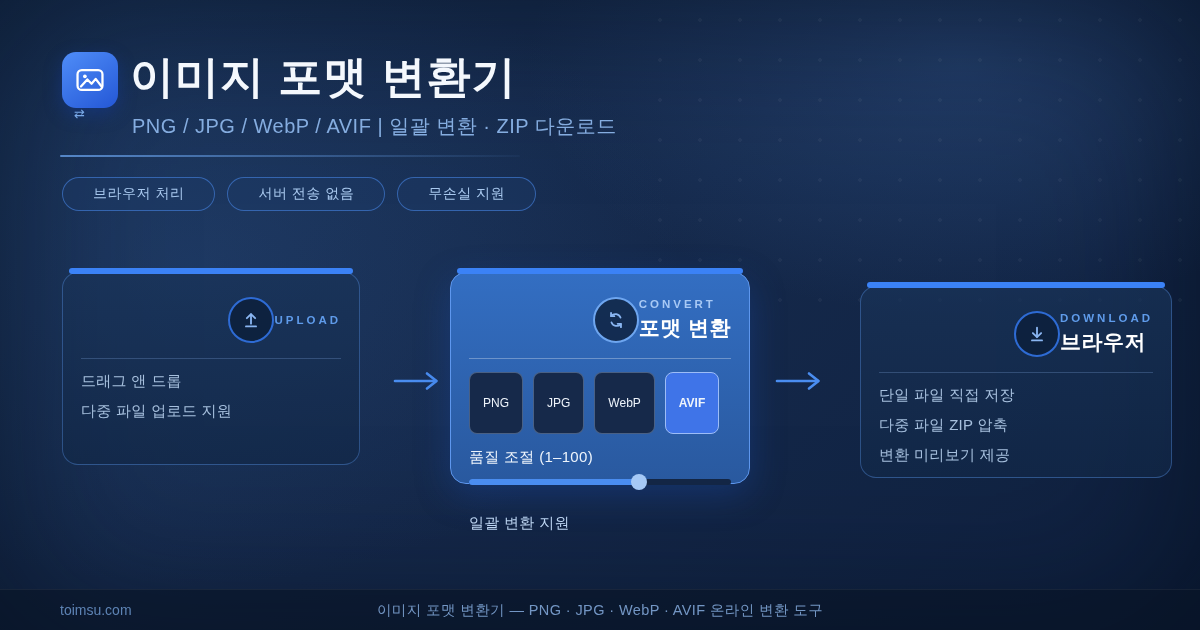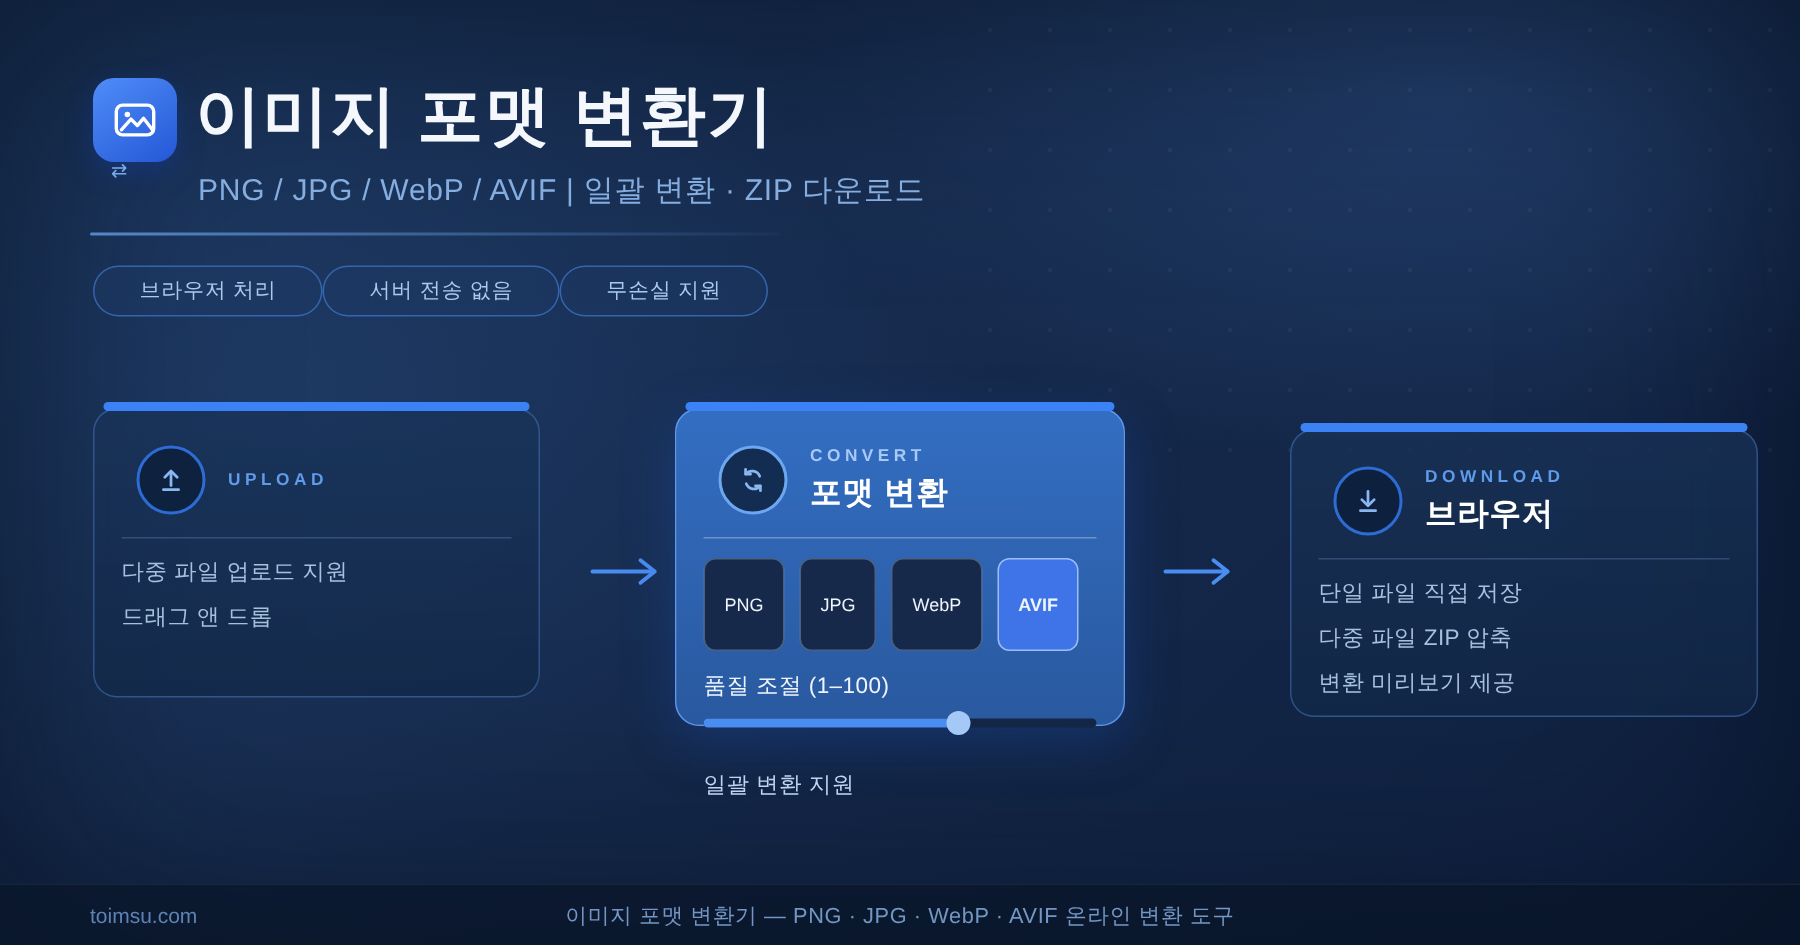--- a/index.html
+++ b/index.html
@@ -34,21 +34,21 @@
     box-shadow:0 6px 18px rgba(20,60,160,0.45);
     display:flex;align-items:center;justify-content:center;
   }
   .swap-glyph{position:absolute;left:74px;top:106px;font-size:13px;color:#79a9e8;letter-spacing:-1px;}
   .page-title{position:absolute;left:130px;top:48px;font-size:44px;font-weight:600;color:#f4f8fd;letter-spacing:1px;}
   .page-subtitle{position:absolute;left:132px;top:113px;font-size:20px;color:var(--subtitle);letter-spacing:.5px;}
   .header-rule{position:absolute;left:60px;top:155px;width:460px;height:2px;border-radius:1px;
     background:linear-gradient(90deg,rgba(96,150,220,0.85),rgba(96,150,220,0.05));}
 
   
-  .badges{position:absolute;left:62px;top:177px;display:flex;}
+  .badges{position:absolute;left:62px;top:177px;display:flex;gap:12px;}
   .badge{
     padding:7px 30px;border-radius:999px;font-size:14px;color:#a9c9ef;letter-spacing:.5px;
     border:1px solid rgba(74,141,240,0.55);background:rgba(28,58,102,0.45);
   }
 
   
   .cards{position:absolute;inset:0;}
   .card{
     position:absolute;border-radius:16px;padding:20px 18px;
     background:linear-gradient(180deg,rgba(25,51,88,0.72),rgba(18,40,72,0.72));
@@ -57,21 +57,21 @@
   .card .accent-bar{position:absolute;top:-5px;left:6px;right:6px;height:6px;border-radius:4px;background:var(--accent);}
   .card-upload{left:62px;top:272px;width:298px;height:193px;}
   .card-convert{
     left:450px;top:272px;width:300px;height:212px;
     background:linear-gradient(180deg,#336ec2,#29599f);
     border:1.5px solid #5e97ee;
     box-shadow:0 10px 34px rgba(30,80,180,0.35);
   }
   .card-download{left:860px;top:286px;width:312px;height:192px;}
 
-  .card-head{display:flex;align-items:center;gap:15px;margin:4px 0 0 10px;}
+  .card-head{display:flex;align-items:center;margin:4px 0 0 10px;justify-content:flex-end;}
   .icon-circle{
     width:46px;height:46px;border-radius:50%;flex:0 0 auto;
     border:2px solid #2e6bd4;background:rgba(13,32,60,0.88);
     display:flex;align-items:center;justify-content:center;color:#8ab6f2;
   }
   .card-convert .icon-circle{border-color:#6ea6f0;background:rgba(14,34,64,0.85);}
   .card-eyebrow{font-size:11.5px;font-weight:700;letter-spacing:3px;color:var(--eyebrow);}
   .card-convert .card-eyebrow{color:#a8c9f5;}
   .card-title{font-size:21px;font-weight:600;color:#ffffff;margin-top:4px;letter-spacing:.5px;}
   .card-divider{height:1px;background:rgba(130,170,225,0.28);margin:15px 0 13px;}
@@ -139,22 +139,22 @@
           <path d="M12 16 V6"></path>
             <path d="M7.5 10 L12 5.5 L16.5 10"></path>
             <path d="M6.5 19 H17.5"></path>
         </svg>
       </div>
       <div>
         <div class="card-eyebrow">UPLOAD</div>
       </div>
     </div>
     <div class="card-divider"></div>
+    <div class="feature-line">드래그 앤 드롭</div>
     <div class="feature-line">다중 파일 업로드 지원</div>
-    <div class="feature-line">드래그 앤 드롭</div>
   </section>
 
   <svg class="flow-arrow flow-arrow-1" width="48" height="24" viewBox="0 0 48 24" fill="none" stroke="currentColor" stroke-width="2.6" stroke-linecap="round" stroke-linejoin="round">
     <path d="M2 12 H43"></path>
       <path d="M34 4.5 L43.5 12 L34 19.5"></path>
   </svg>
 
   <section class="card card-convert">
     <div class="accent-bar"></div>
     <div class="card-head">

